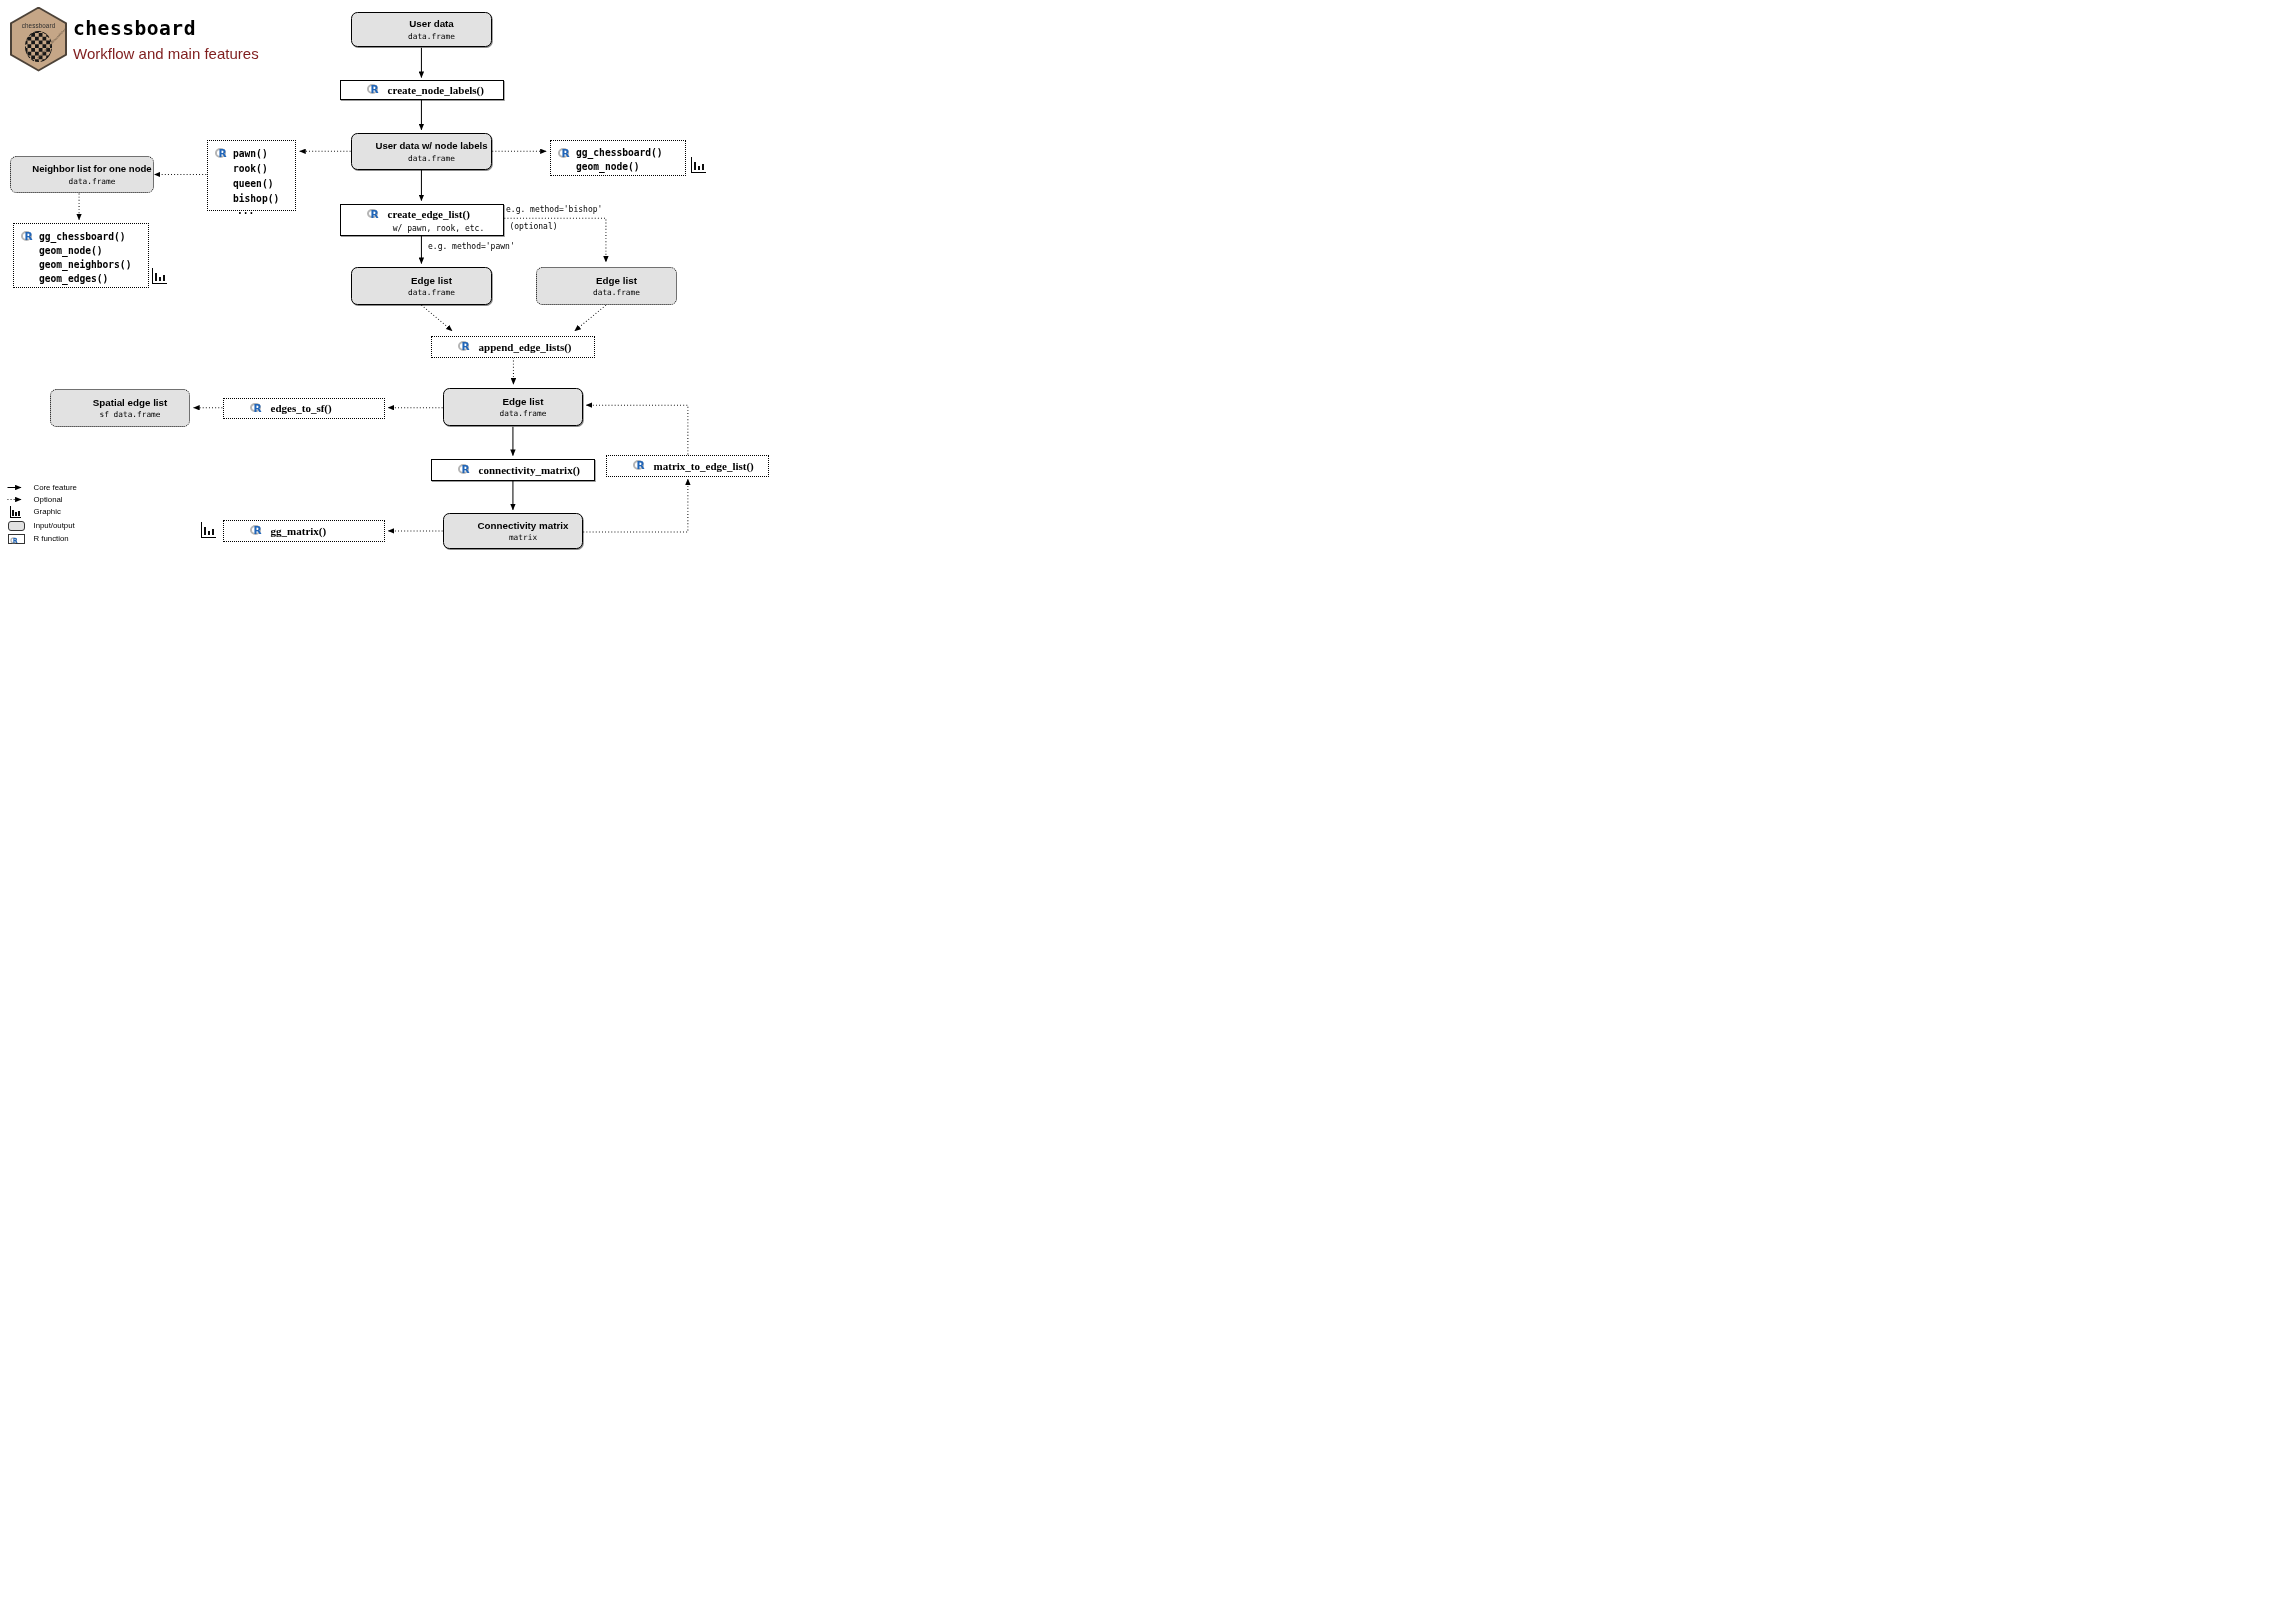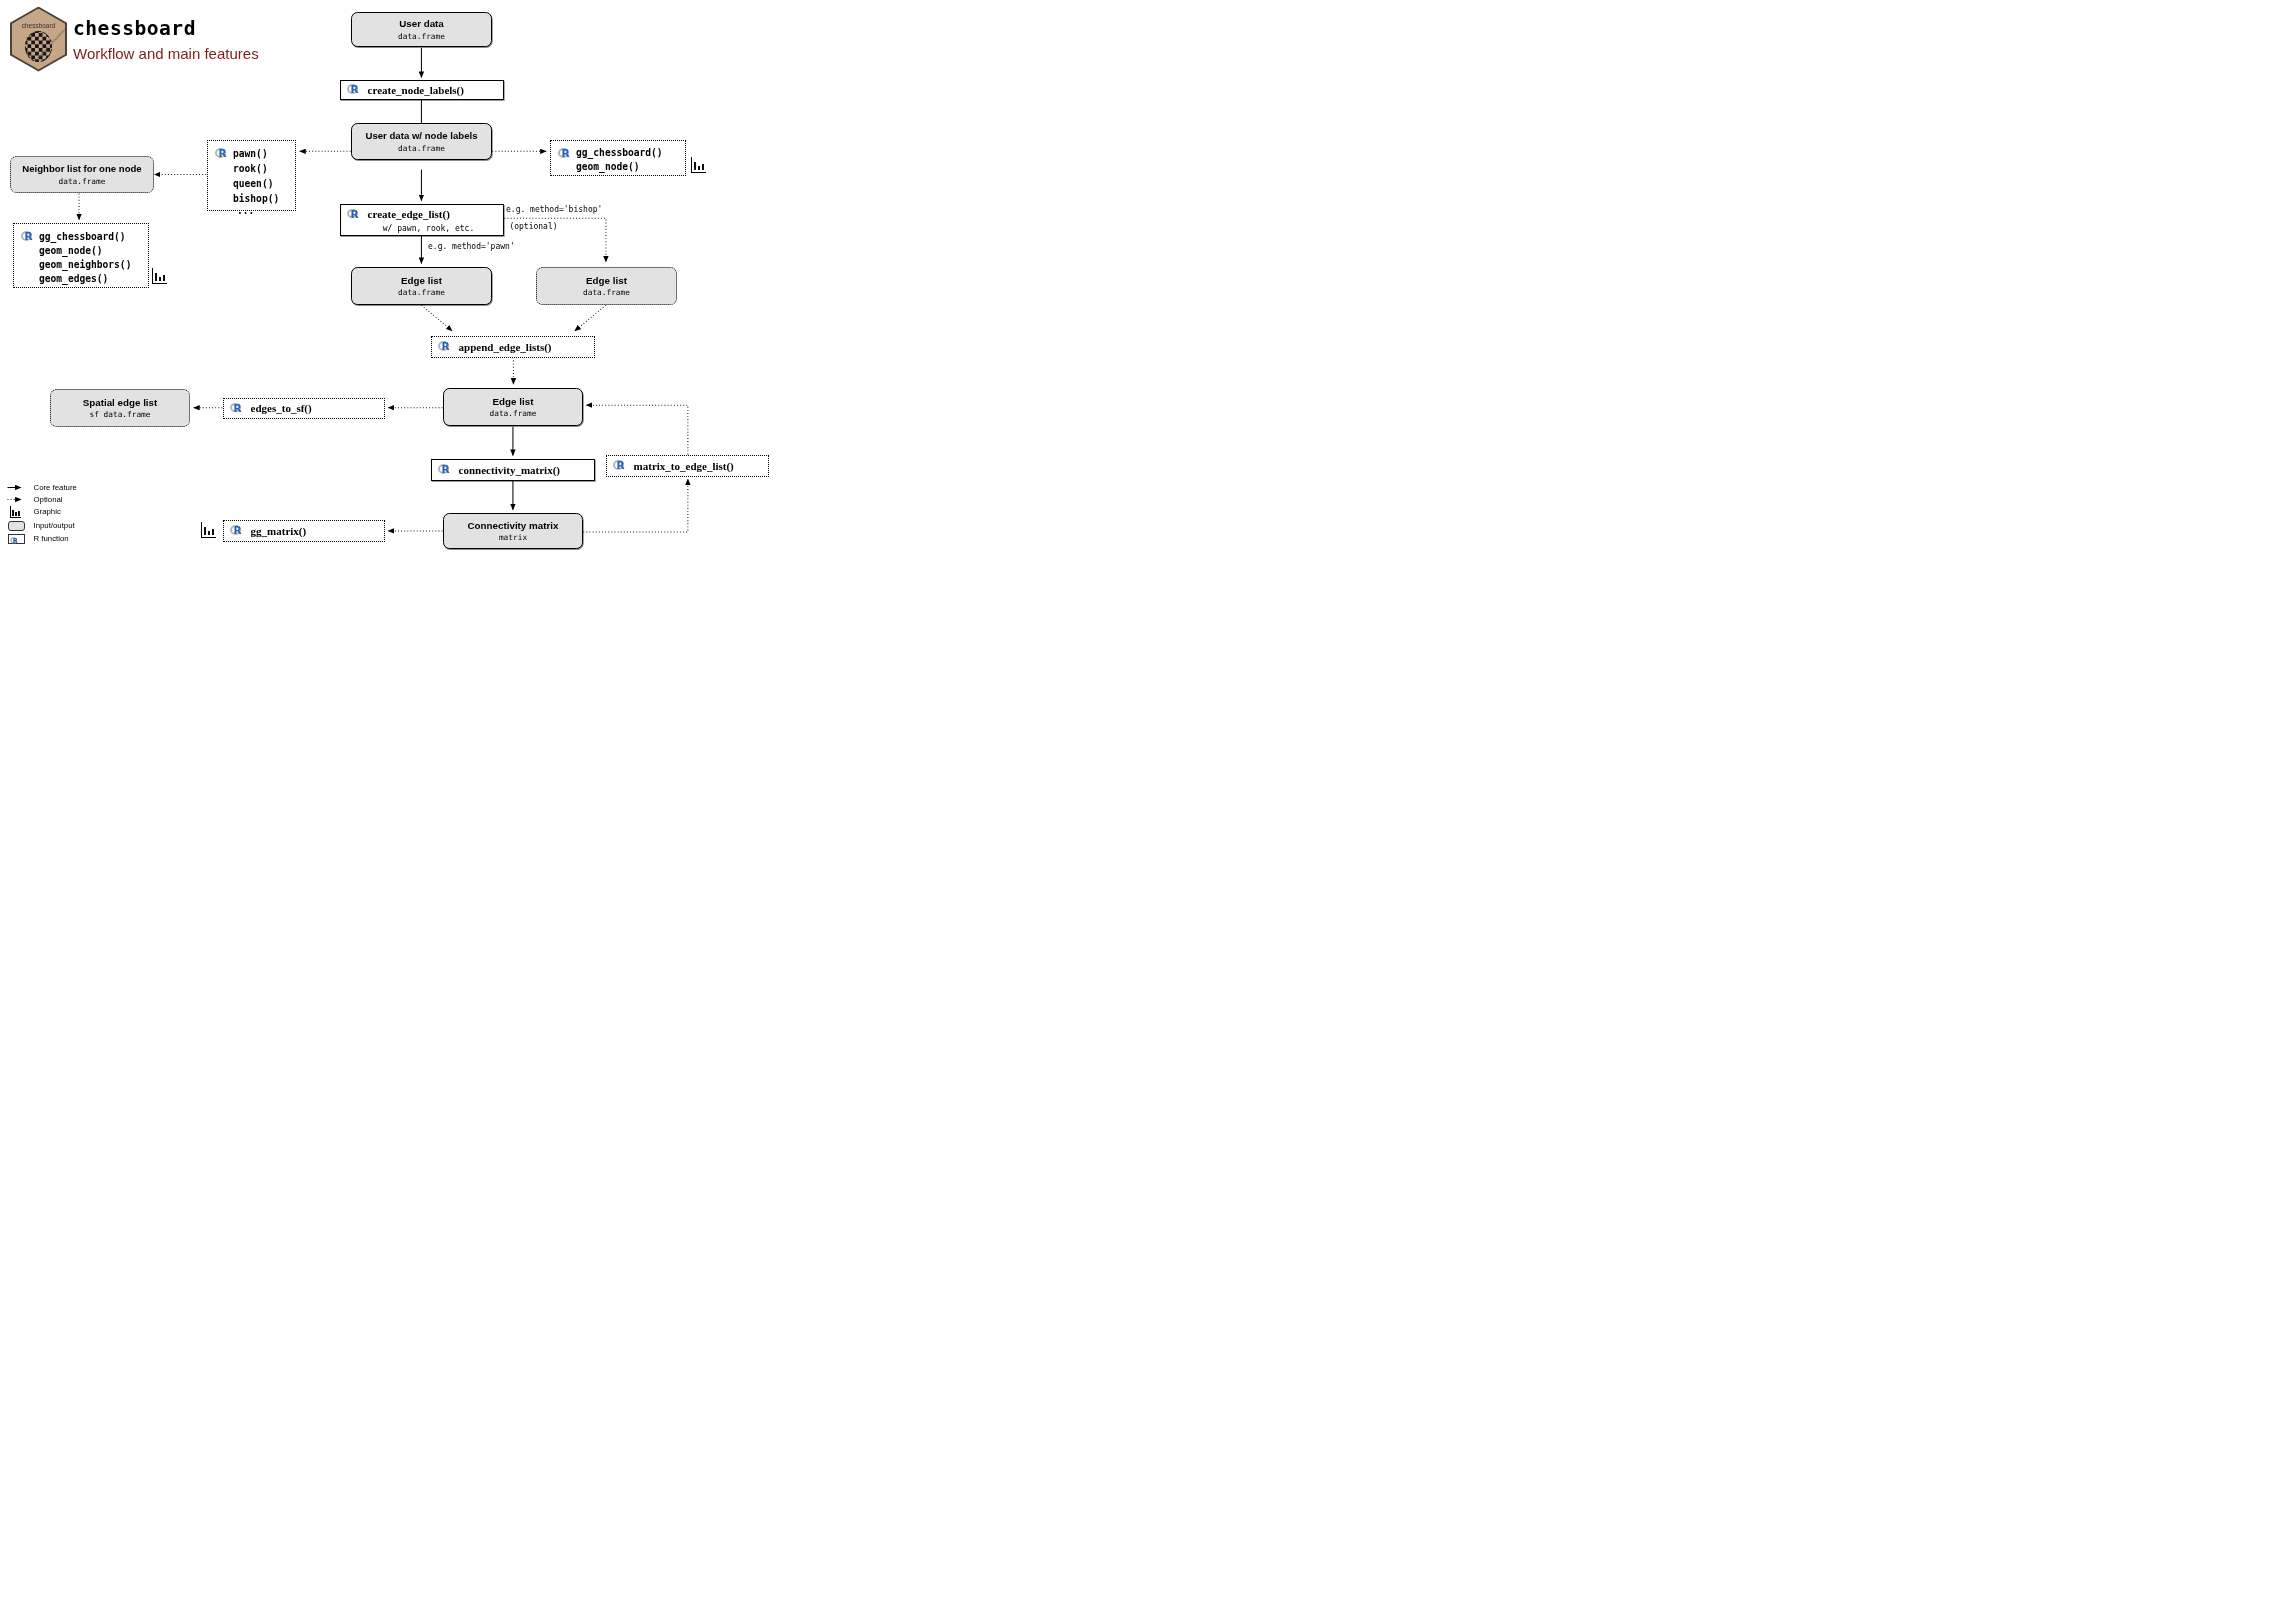--- a/index.html
+++ b/index.html
@@ -60,21 +60,21 @@
     font-family: "DejaVu Sans Mono", monospace;
     font-weight: bold; font-size: 19.6px; color: #000;
     letter-spacing: 0.5px;
   }
   .app-subtitle {
     position: absolute; left: 73px; top: 45px;
     font-size: 15px; font-weight: 400; color: #7f1d1d;
   }
 
   
-  .box { position: absolute; }
+  .box { position: absolute; padding-left: 20px; }
   .io {
     background: #e2e2e2;
     border: 0.8px solid #000;
     border-radius: 6.5px;
     display: flex; flex-direction: column;
     align-items: center; justify-content: center;
     gap: 2.5px;
   }
   .io.solid { box-shadow: 0.8px 1px 0 rgba(0,0,0,0.45); }
   .io.dotted { border: 1px dotted #000; box-shadow: none; }
@@ -215,21 +215,21 @@
   <div class="box fn solid" style="left:340px; top:80px; width:164px; height:19.6px;">
     <div class="fn-row">
       <span class="r-logo">
           <span class="ring"></span>
           <span class="letter">R</span>
         </span>
       <span class="fn-label">create_node_labels()</span>
     </div>
   </div>
 
-  <div class="box io solid" style="left:351px; top:123px; width:141px; height:37px;">
+  <div class="box io solid" style="left:351px; top:133px; width:141px; height:37px;">
     <div class="io-title" style="font-size:9.6px;">User data w/ node labels</div>
     <div class="io-type">data.frame</div>
   </div>
 
   <div class="box fn dotted multiline" style="left:207px; top:140px; width:89px; height:71px;">
     <span class="r-logo">
         <span class="ring"></span>
         <span class="letter">R</span>
       </span>
     <div class="fn-lines lines-tall">

